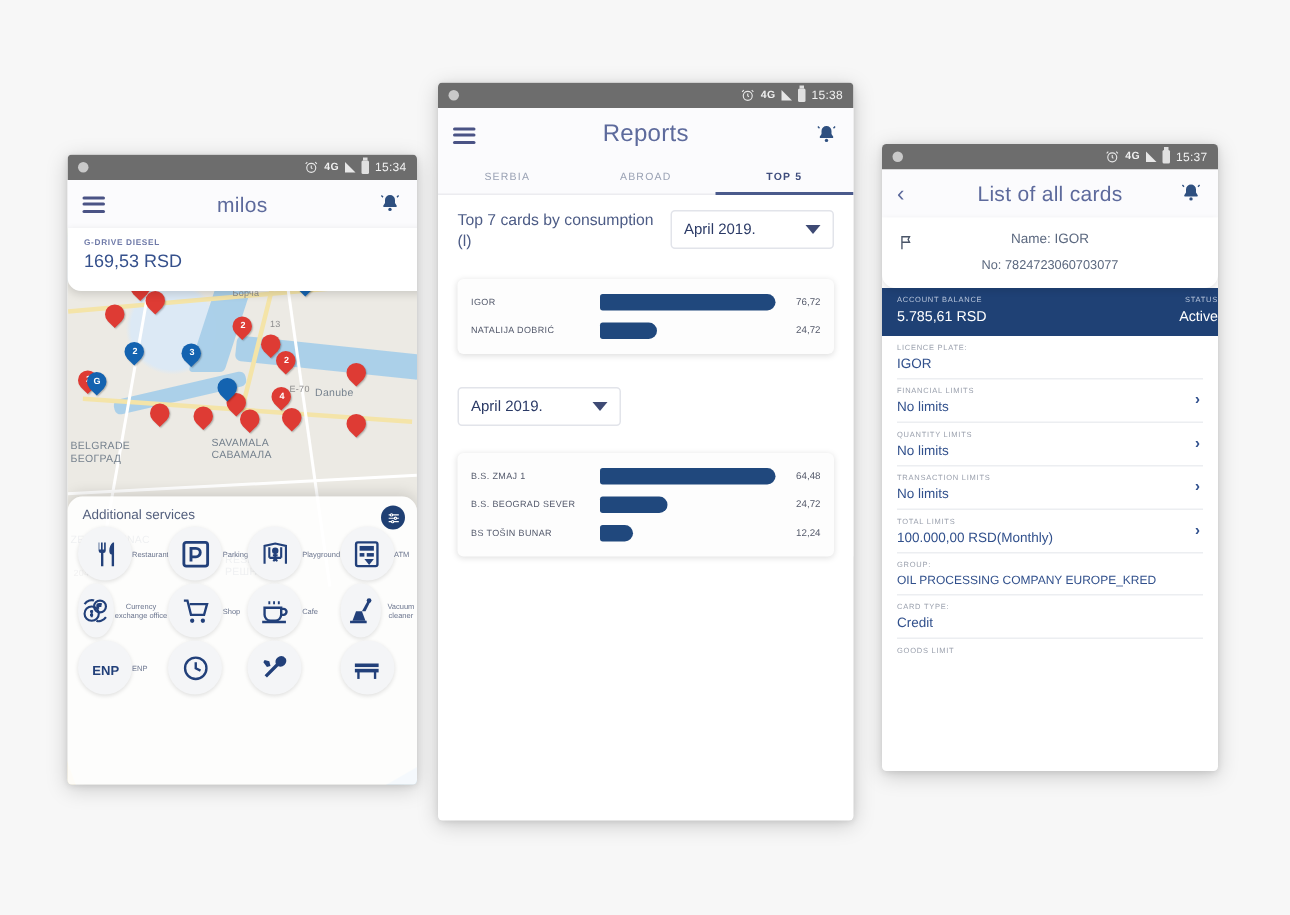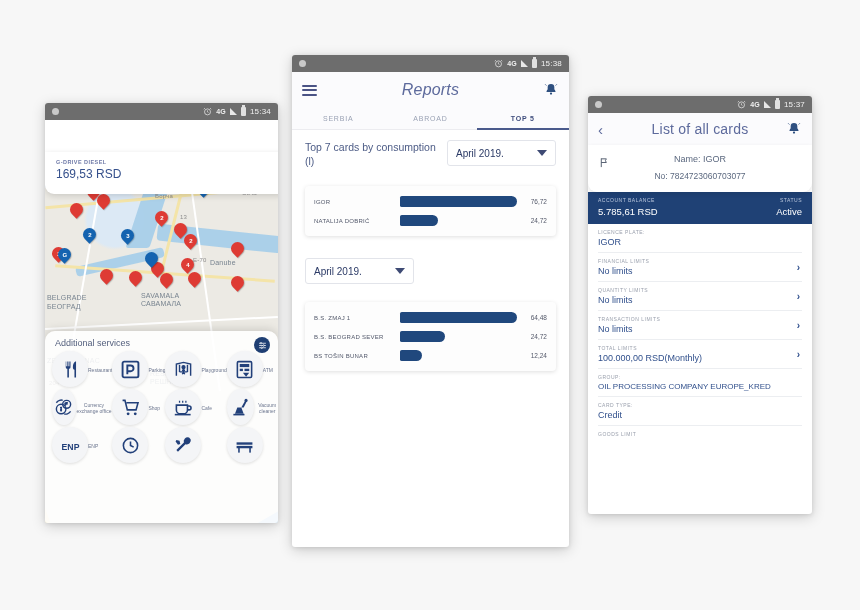--- a/index.html
+++ b/index.html
@@ -29,21 +29,21 @@
   .sb-tri{width:0;height:0;border-left:7px solid #e8e8e8;border-top:7px solid transparent;}
   .sb-batt{width:5px;height:9px;background:#e0e0e0;border-radius:1px;position:relative;}
   .sb-batt:after{content:"";position:absolute;top:-2px;left:1.3px;width:2.4px;height:1.6px;background:#e0e0e0;}
   .sb-time{font-size:8px;}
 
   
   .appbar{
     height:32px;background:#fbfbfd;display:flex;align-items:center;
     padding:0 10px;position:relative;
   }
-  .appbar.tall{height:36px;font-style:italic;}
+  .appbar.tall{height:36px;}
   .burger{width:15px;display:flex;flex-direction:column;gap:2.5px;cursor:pointer;}
   .burger i{display:block;height:2px;background:#4a5385;border-radius:1px;}
   .apptitle{
     position:absolute;left:0;right:0;text-align:center;
     color:#5d6a9c;font-size:14px;letter-spacing:.2px;pointer-events:none;
   }
   .apptitle.big{font-size:16px;}
   .spacer{flex:1}
   .bell{width:16px;height:16px;position:relative;cursor:pointer;}
   .bell svg{width:16px;height:16px;display:block}
@@ -149,21 +149,21 @@
   #phone-right{left:588px;top:96px;width:224px;height:418px;border-radius:3px;}
   .card-head{
     background:#ffffff;border-radius:0 0 9px 9px;padding:9px 11px 11px 11px;
     position:relative;box-shadow:0 2px 5px rgba(0,0,0,.10);
   }
   .flag{position:absolute;left:11px;top:10px;}
   .flag svg{width:11px;height:13px;}
   .card-name{text-align:center;font-size:9px;color:#5b6party;color:#5b687f;margin-bottom:7px;}
   .card-no{text-align:center;font-size:8.5px;color:#5b687f;}
   .balbar{
-    background:#1f4175;color:#fff;padding:5px 10px 7px 10px;
+    background:#1f4175;color:#fff;padding:5px 0 7px 10px;
     display:flex;justify-content:space-between;align-items:flex-end;
   }
   .bal-l,.bal-r{display:flex;flex-direction:column;}
   .bal-r{align-items:flex-end;}
   .bal-lbl{font-size:5px;letter-spacing:.5px;color:#b9c6dc;margin-bottom:3px;}
   .bal-val{font-size:9.5px;}
   .detail-list{background:#fff;padding:0 10px;}
   .drow{border-bottom:1px solid #eceef1;padding:5px 0 5px 0;position:relative;}
   .drow:last-child{border-bottom:none;}
   .d-lbl{font-size:5px;color:#9aa0ad;letter-spacing:.5px;margin-bottom:2px;}
@@ -187,20 +187,36 @@
           <circle cx="12" cy="13" r="8"></circle>
           <path d="M12 9v4l2 2M5 3L2 6M19 3l3 3"></path>
         </svg>
       <span class="sb-4g">4G</span>
       <span class="sb-tri"></span>
       <span class="sb-batt"></span>
       <span class="sb-time">15:34</span>
     </div>
   </div>
 
+  <div class="appbar">
+    <div class="burger">
+        <i></i>
+        <i></i>
+        <i></i>
+      </div>
+    <div class="apptitle">milos</div>
+    <div class="spacer"></div>
+    <div class="bell">
+      <svg viewBox="0 0 24 24" fill="#2f5080">
+          <path d="M12 3a5 5 0 00-5 5v3l-1.6 2.4A1 1 0 006.2 15h11.6a1 1 0 00.8-1.6L17 11V8a5 5 0 00-5-5z"></path>
+          <circle cx="12" cy="17.4" r="1.7"></circle>
+          <path d="M5 5.2L3.4 3.6M19 5.2l1.6-1.6" stroke="#2f5080" stroke-width="1.4" fill="none"></path>
+        </svg>
+    </div>
+  </div>
 
   <div class="map">
     <div class="river" style="left:96px;top:0;width:24px;height:96px;transform:skewX(-18deg);border-radius:3px;"></div>
     <div class="river" style="left:112px;top:78px;width:125px;height:17px;transform:rotate(6deg);border-radius:4px;"></div>
     <div class="river" style="left:30px;top:105px;width:90px;height:10px;transform:rotate(-13deg);border-radius:4px;"></div>
     <div class="road" style="left:0;top:44px;width:233px;height:3px;transform:rotate(-5deg);"></div>
     <div class="road" style="left:130px;top:0;width:3px;height:120px;transform:rotate(14deg);"></div>
     <div class="road" style="left:10px;top:120px;width:220px;height:3px;transform:rotate(4deg);"></div>
     <div class="roadw" style="left:40px;top:0;width:2px;height:230px;transform:rotate(10deg);"></div>
     <div class="roadw" style="left:0;top:170px;width:233px;height:2px;transform:rotate(-3deg);"></div>

